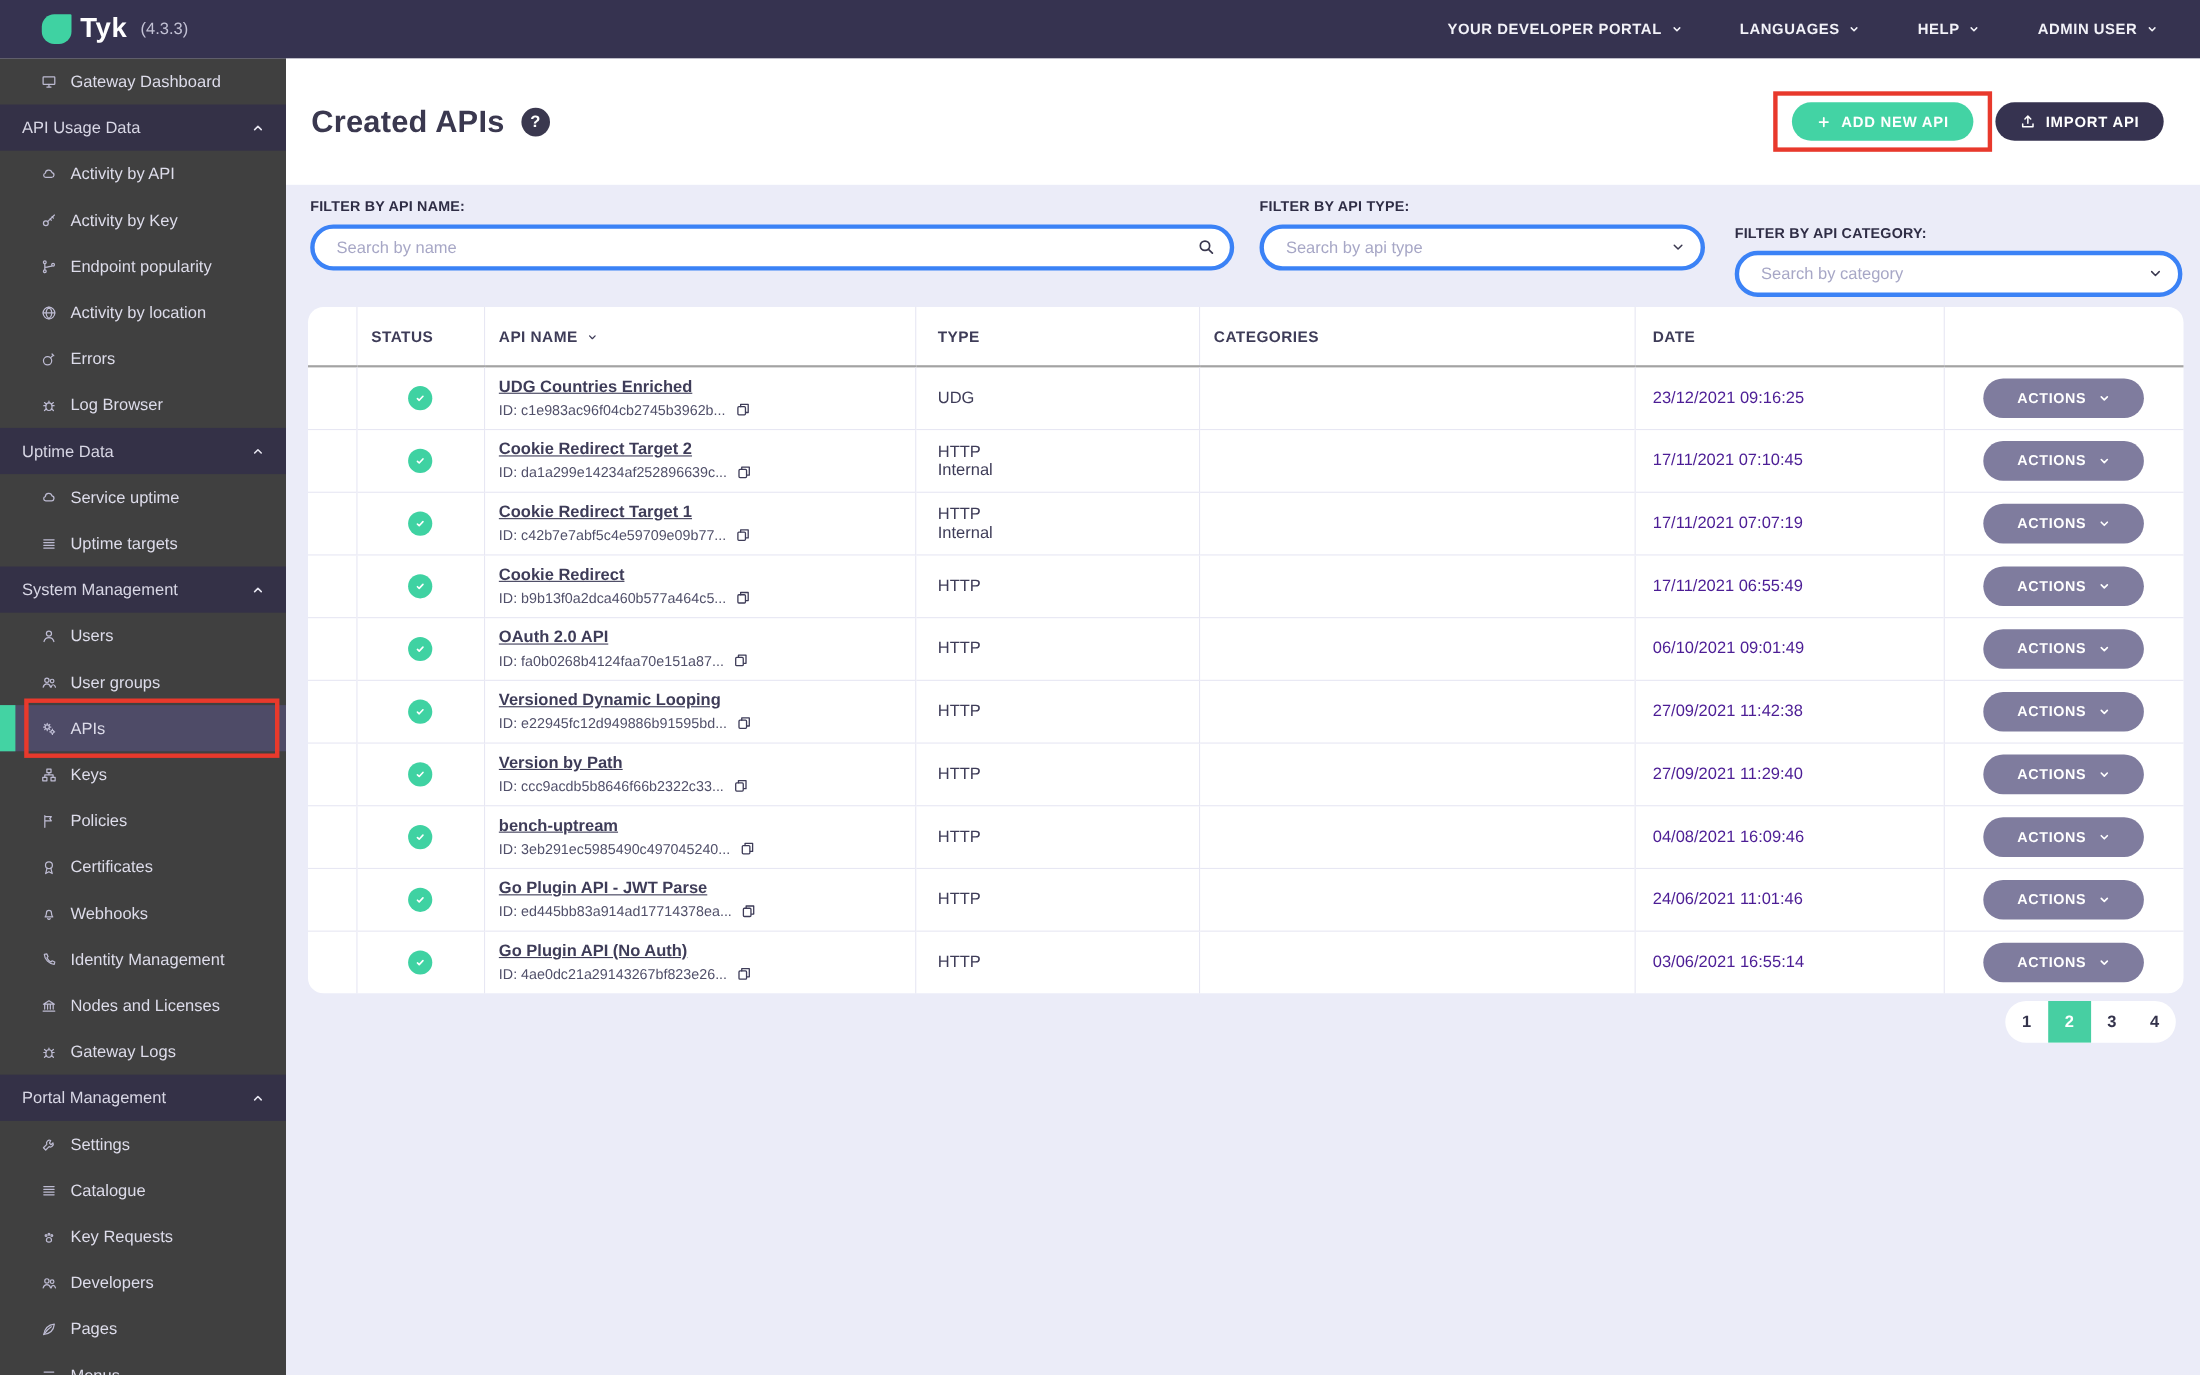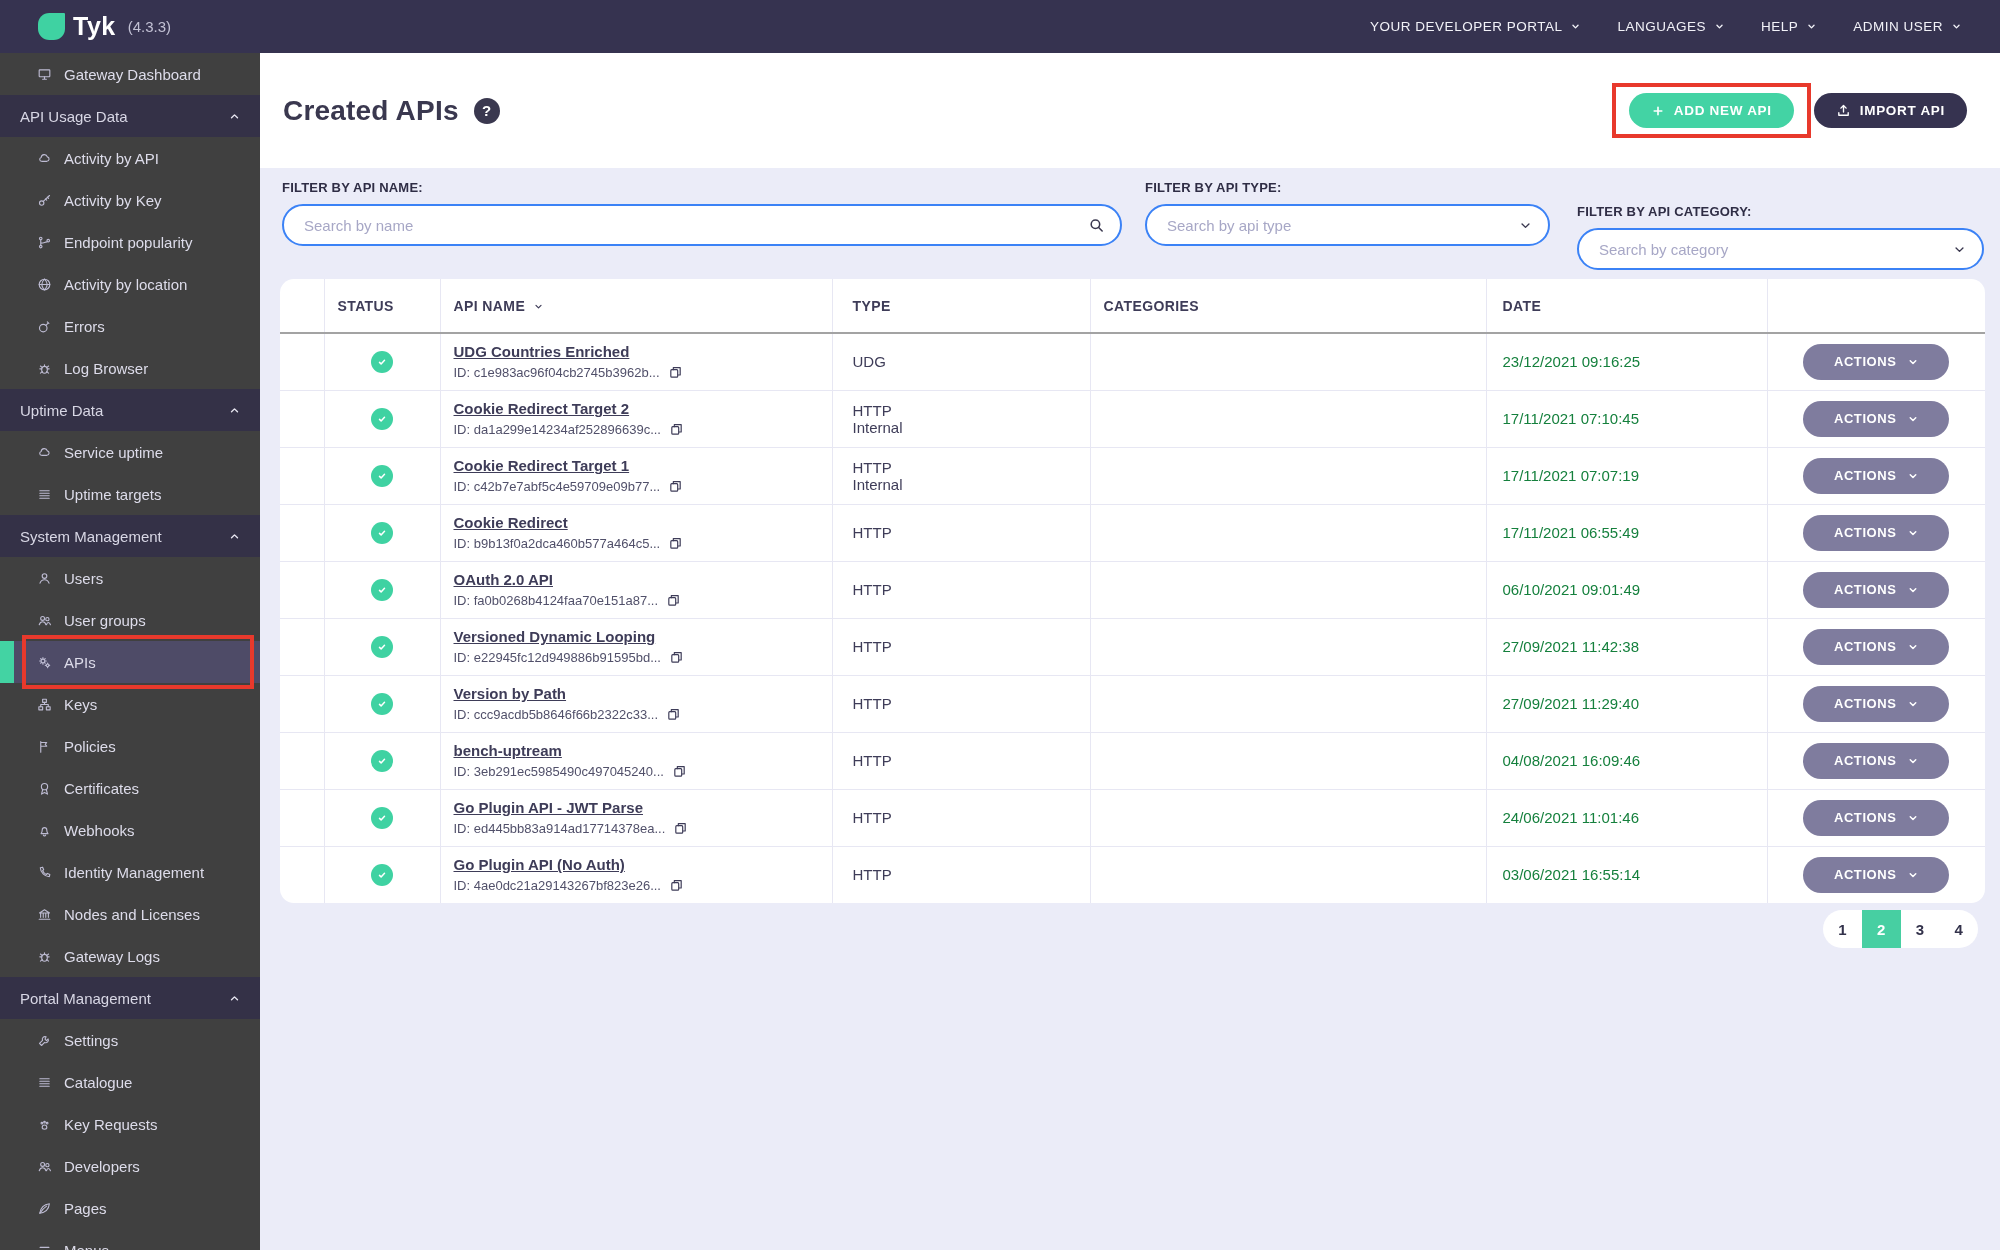--- a/index.html
+++ b/index.html
@@ -19,21 +19,21 @@
   .brand { display:flex; align-items:center;justify-content:flex-end; }
   .logo-mark {
     width:27px; height:27px; background:#3fd2a2;
     border-radius:42% 4% 42% 42%; display:inline-block;
   }
   .logo-text { color:#ffffff; font-size:25px; font-weight:bold; margin-left:8px; letter-spacing:.5px; }
   .version { color:#c2c1d4; font-size:15px; margin-left:12px; }
   .topmenu { margin-left:auto; display:flex; gap:36px; align-items:center; }
   .topmenu-item {
     display:flex; align-items:center; gap:8px; cursor:pointer;
-    color:#f2f2f8; font-size:13.5px; font-weight:normal; letter-spacing:.5px;
+    color:#f2f2f8; font-size:13.5px; font-weight:bold; letter-spacing:.5px;margin-left:16px;
   }
 
   
   .sidebar {
     position:absolute; left:0; top:53px; width:260px; height:1197px;
     background:#404040; z-index:8; overflow:hidden;
   }
   .side-link {
     height:42px; display:flex; align-items:center; gap:12px;
     padding-left:37px; color:#dddcea; font-size:15px; cursor:pointer; position:relative;
@@ -75,21 +75,21 @@
   .btn-add { background:#43d3a4; }
   .btn-import { background:#363350; }
 
   
   .filters { display:flex; padding:12px 0 0 22px; }
   .filter-label {
     font-size:13px; font-weight:bold; color:#2f2d45; letter-spacing:.2px; margin-bottom:9px;
   }
   .filter-box { position:relative; }
   .filter-input {
-    width:100%; height:42px; border:2px solid #3b82f6; border-radius:22px; background:#fff;
+    width:100%; height:42px; border:4px solid #3b82f6; border-radius:22px; background:#fff;
     font-family:inherit; font-size:15px; color:#3a384f; padding:0 48px 0 20px; outline:none;
   }
   .filter-input::placeholder { color:#a7a7c6; }
   .filter-icon { position:absolute; right:17px; top:50%; transform:translateY(-50%); color:#3a384f; }
 
   
   .table-card { margin:9px 15px 0 20px; width:1705px; background:#fff; border-radius:14px; }
   table { width:100%; border-collapse:collapse; table-layout:fixed; }
   th {
     height:54px; text-align:left; font-size:14px; font-weight:bold; color:#3e3c58;
@@ -106,21 +106,21 @@
   th:nth-child(6), td:nth-child(6) { padding-left:16px; }
   td.status-cell { text-align:center; padding-left:0; }
   .status-dot {
     width:22px; height:22px; border-radius:50%; background:#3fd2a2; color:#fff;
     display:inline-flex; align-items:center; justify-content:center;
   }
   .api-link { color:#3e3c58; font-size:15px; font-weight:bold; text-decoration:underline; cursor:pointer; }
   .id-line { margin-top:4px; display:flex; align-items:center; gap:8px; font-size:13px; color:#51506a; }
   .copy-btn { color:#3e3c58; cursor:pointer; display:inline-flex; }
   .type-text { font-size:15px; color:#3e3c58; line-height:17px; }
-  .date-text { font-size:15px; color:#15803d; }
+  .date-text { font-size:15px; color:#4c1d95; }
   td.actions-cell { text-align:center; padding-left:0; }
   .actions-btn {
     width:146px; height:36px; border:none; border-radius:18px; background:#7f7c9e; cursor:pointer;
     color:#fff; font-family:inherit; font-size:13px; font-weight:bold; letter-spacing:.6px;
     display:inline-flex; align-items:center; justify-content:center; gap:10px;
   }
   .sort-icon { margin-left:8px; color:#3e3c58; cursor:pointer; }
 
   
   .pagination {

